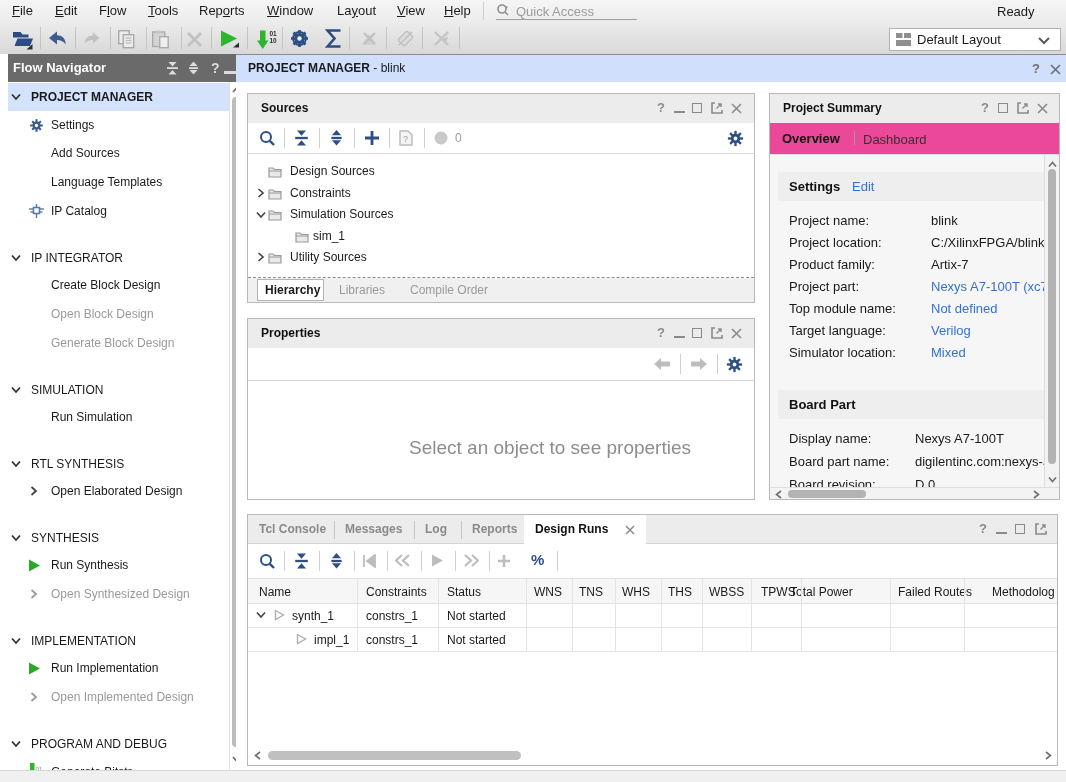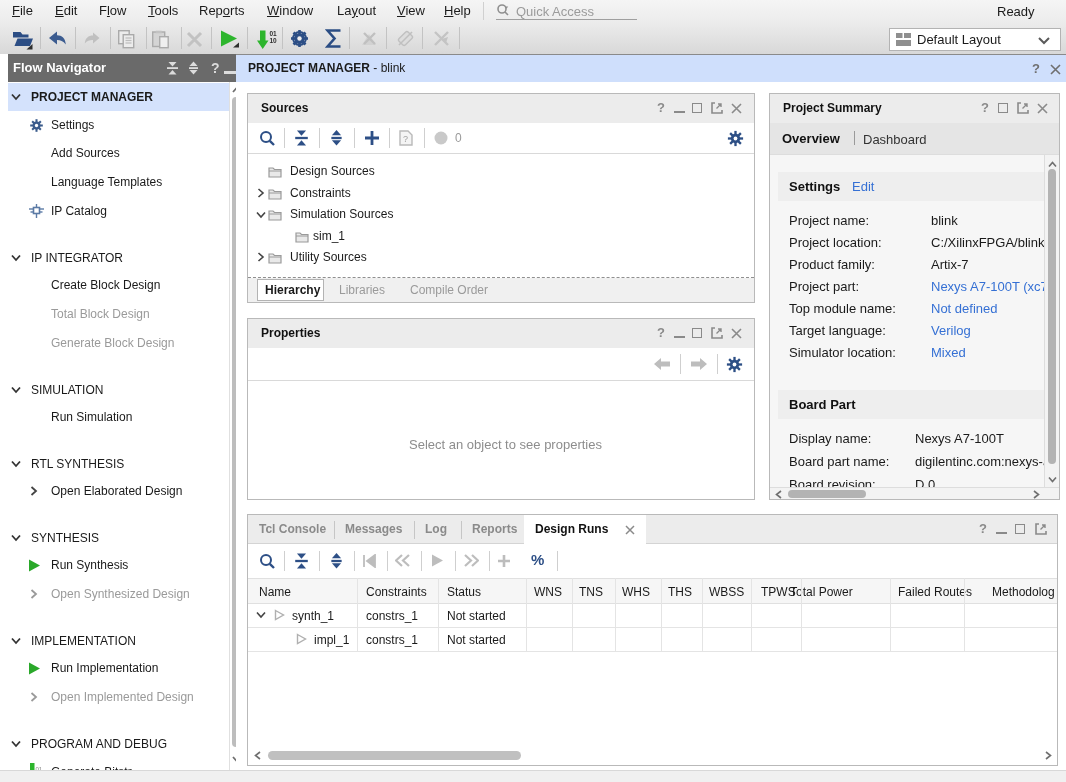--- a/index.html
+++ b/index.html
@@ -238,21 +238,21 @@
     <div class="fnrow" style="top:190px">
       <svg class="chev" style="left:3px;top:10px" width="10" height="8" viewBox="0 0 10 8">
           <path d="M1 1.5 L5 6 L9 1.5" fill="none" stroke="#333" stroke-width="1.8"></path>
         </svg>
       <span class="sect">IP INTEGRATOR</span>
     </div>
     <div class="fnrow" style="top:217px">
         <span class="item">Create Block Design</span>
       </div>
     <div class="fnrow" style="top:246px">
-        <span class="item gray">Total Block Design</span>
+        <span class="item gray">Open Block Design</span>
       </div>
     <div class="fnrow" style="top:275px">
         <span class="item gray">Generate Block Design</span>
       </div>
 
     <div class="fnrow" style="top:322px">
       <svg class="chev" style="left:3px;top:10px" width="10" height="8" viewBox="0 0 10 8">
           <path d="M1 1.5 L5 6 L9 1.5" fill="none" stroke="#333" stroke-width="1.8"></path>
         </svg>
       <span class="sect">SIMULATION</span>
@@ -486,38 +486,38 @@
           <g stroke="#2d4f86" stroke-width="2.6">
             <line x1="9.5" y1="1" x2="9.5" y2="18"></line>
             <line x1="1" y1="9.5" x2="18" y2="9.5"></line>
             <line x1="3.5" y1="3.5" x2="15.5" y2="15.5"></line>
             <line x1="15.5" y1="3.5" x2="3.5" y2="15.5"></line>
           </g>
           <circle cx="9.5" cy="9.5" r="2.1" fill="#fff"></circle>
         </g>
       </svg>
     </div>
-    <span class="abs" style="left:161px;top:118px;font-size:13px;color:#8d8d8d">Select an object to see properties</span>
+    <span class="abs" style="left:161px;top:118px;font-size:19px;color:#8d8d8d">Select an object to see properties</span>
   </div>
 
   <div class="panel" style="left:769px;top:93px;width:291px;height:407px">
     <div class="phead">
       <span class="ptitle">Project Summary</span>
       <span class="hic" style="left:205px">?</span>
       <div class="abs" style="left:228px;top:9px;width:10px;height:10px;border:1.6px solid #8a8a8a"></div>
       <svg class="abs" style="left:247px;top:8px" width="12" height="12" viewBox="0 0 12 12">
           <path d="M4 1 H1 V11 H11 V8" fill="none" stroke="#8a8a8a" stroke-width="1.6"></path>
           <path d="M5.5 6.5 L10 2 M7 2 h3 v3" fill="none" stroke="#8a8a8a" stroke-width="1.4"></path>
         </svg>
       <svg class="abs" style="left:267px;top:9px" width="11" height="11" viewBox="0 0 11 11">
           <path d="M1 1 L10 10 M10 1 L1 10" stroke="#8a8a8a" stroke-width="1.6"></path>
         </svg>
     </div>
 
-    <div class="abs" style="left:0;top:29px;width:289px;height:32px;background:#e5e5e5;border-bottom:1px solid #ddd">
+    <div class="abs" style="left:0;top:29px;width:289px;height:32px;background:#ec4899;border-bottom:1px solid #ddd">
       <b class="abs" style="left:12px;top:8px;font-size:13px;color:#111">Overview</b>
       <div class="abs" style="left:84px;top:8px;width:1px;height:14px;background:#9a9a9a"></div>
       <span class="abs" style="left:93px;top:9px;font-size:13px;color:#333">Dashboard</span>
     </div>
 
     <div class="abs" id="psrows" style="left:0;top:61px;width:274px;height:332px;background:#f6f6f6;font-size:13px;color:#1a1a1a;overflow:hidden">
       <div class="abs" style="left:8px;top:17px;width:266px;height:29px;background:#eeeeee">
         <b class="abs" style="left:11px;top:7px;font-size:13px;color:#111">Settings</b>
         <span class="abs" style="left:74px;top:7px;font-size:13px;color:#3570d4">Edit</span>
       </div>

